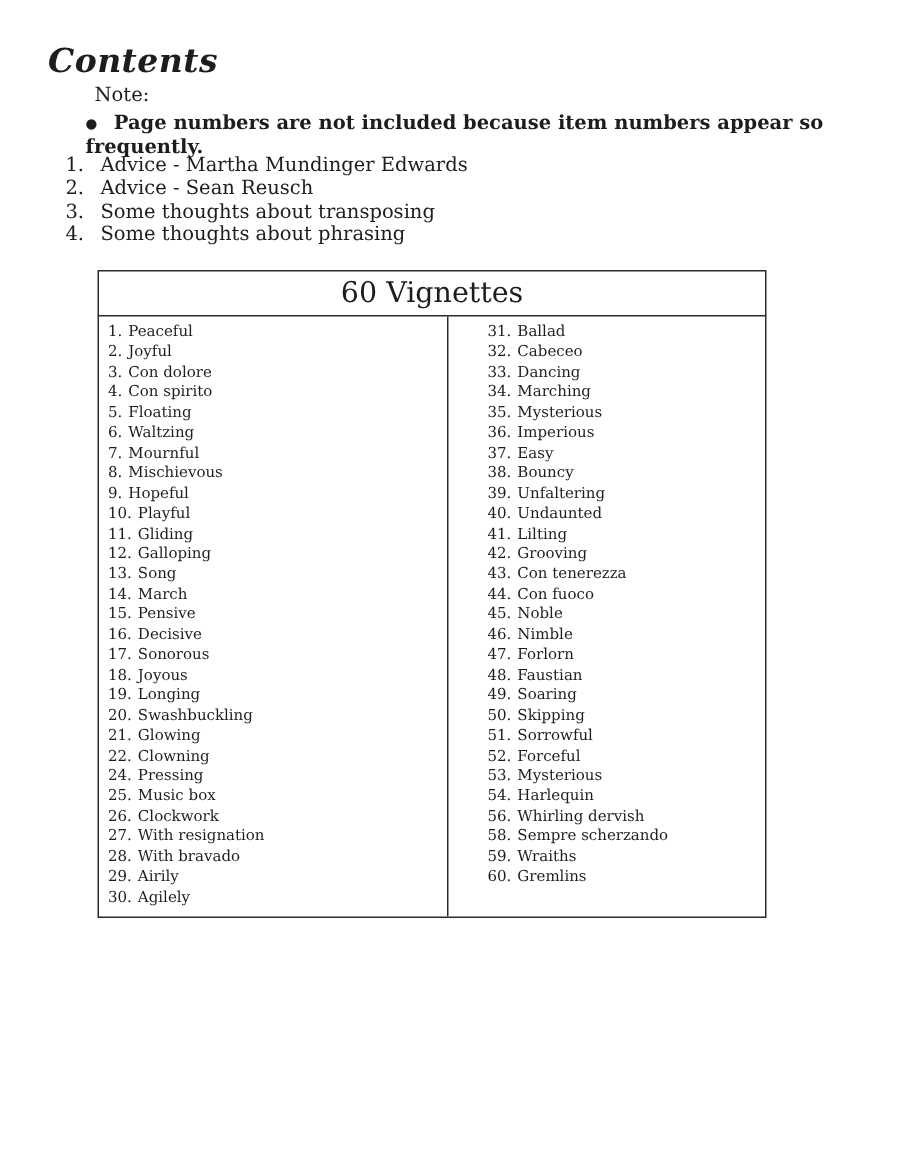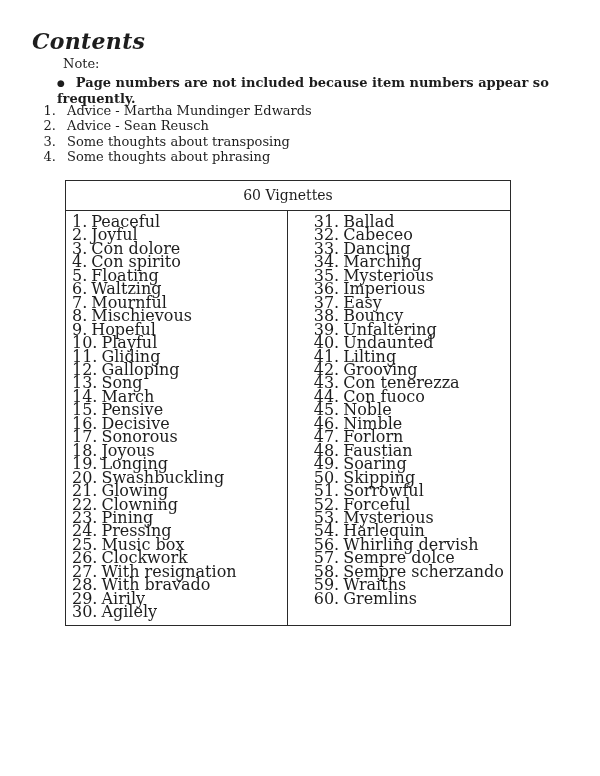--- a/index.html
+++ b/index.html
@@ -42,28 +42,28 @@
     display:inline-block;width:16px;text-align:right;margin-right:11px;
   }
 
   .vignette-table{
     position:absolute;left:65px;top:180px;width:446px;
     box-sizing:border-box;
     border:1.5px solid var(--border);
     background:var(--bg);
   }
   .vt-header{
-    text-align:center;font-size:14px;line-height:22px;
+    text-align:center;font-size:19px;line-height:22px;
     padding:3px 0 4px 0;
     border-bottom:1.5px solid var(--border);
   }
   .vt-body{display:flex;align-items:stretch;}
   .vt-col{
     box-sizing:border-box;
-    font-size:16px;line-height:13.45px;
+    font-size:10px;line-height:13.45px;
     padding:4px 6px 6px 6px;
   }
   .vt-col-left{width:233px;border-right:1.5px solid var(--border);}
   .vt-col-right{flex:1;margin-left:20px;}
   .vt-col .list-row{white-space:nowrap;}
   .vt-col .row-num{margin-right:4px;}
 </style>
 </head>
 <body>
 
@@ -103,21 +103,20 @@
           <div class="list-row"><span class="row-num">13.</span><span class="row-label">Song</span></div>
           <div class="list-row"><span class="row-num">14.</span><span class="row-label">March</span></div>
           <div class="list-row"><span class="row-num">15.</span><span class="row-label">Pensive</span></div>
           <div class="list-row"><span class="row-num">16.</span><span class="row-label">Decisive</span></div>
           <div class="list-row"><span class="row-num">17.</span><span class="row-label">Sonorous</span></div>
           <div class="list-row"><span class="row-num">18.</span><span class="row-label">Joyous</span></div>
           <div class="list-row"><span class="row-num">19.</span><span class="row-label">Longing</span></div>
           <div class="list-row"><span class="row-num">20.</span><span class="row-label">Swashbuckling</span></div>
           <div class="list-row"><span class="row-num">21.</span><span class="row-label">Glowing</span></div>
           <div class="list-row"><span class="row-num">22.</span><span class="row-label">Clowning</span></div>
-          <div class="list-row"><span class="row-num">23.</span><span class="row-label">Pining</span></div>
           <div class="list-row"><span class="row-num">24.</span><span class="row-label">Pressing</span></div>
           <div class="list-row"><span class="row-num">25.</span><span class="row-label">Music box</span></div>
           <div class="list-row"><span class="row-num">26.</span><span class="row-label">Clockwork</span></div>
           <div class="list-row"><span class="row-num">27.</span><span class="row-label">With resignation</span></div>
           <div class="list-row"><span class="row-num">28.</span><span class="row-label">With bravado</span></div>
           <div class="list-row"><span class="row-num">29.</span><span class="row-label">Airily</span></div>
           <div class="list-row"><span class="row-num">30.</span><span class="row-label">Agilely</span></div>
         </div>
       <div class="vt-col vt-col-right">
           <div class="list-row"><span class="row-num">31.</span><span class="row-label">Ballad</span></div>
@@ -138,21 +137,20 @@
           <div class="list-row"><span class="row-num">46.</span><span class="row-label">Nimble</span></div>
           <div class="list-row"><span class="row-num">47.</span><span class="row-label">Forlorn</span></div>
           <div class="list-row"><span class="row-num">48.</span><span class="row-label">Faustian</span></div>
           <div class="list-row"><span class="row-num">49.</span><span class="row-label">Soaring</span></div>
           <div class="list-row"><span class="row-num">50.</span><span class="row-label">Skipping</span></div>
           <div class="list-row"><span class="row-num">51.</span><span class="row-label">Sorrowful</span></div>
           <div class="list-row"><span class="row-num">52.</span><span class="row-label">Forceful</span></div>
           <div class="list-row"><span class="row-num">53.</span><span class="row-label">Mysterious</span></div>
           <div class="list-row"><span class="row-num">54.</span><span class="row-label">Harlequin</span></div>
           <div class="list-row"><span class="row-num">56.</span><span class="row-label">Whirling dervish</span></div>
-          <div class="list-row"><span class="row-num">57.</span><span class="row-label">Sempre dolce</span></div>
           <div class="list-row"><span class="row-num">58.</span><span class="row-label">Sempre scherzando</span></div>
           <div class="list-row"><span class="row-num">59.</span><span class="row-label">Wraiths</span></div>
           <div class="list-row"><span class="row-num">60.</span><span class="row-label">Gremlins</span></div>
         </div>
     </div>
   </div>
 
 </div>
 
 </body></html>

